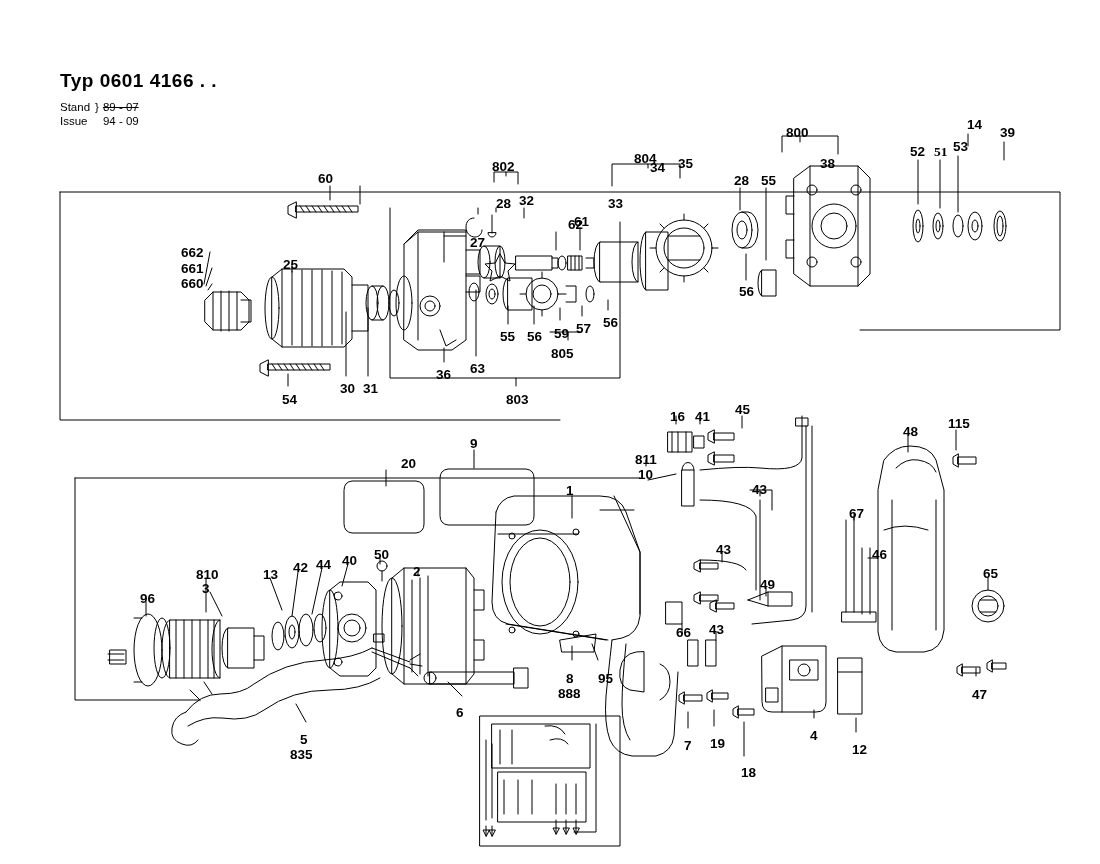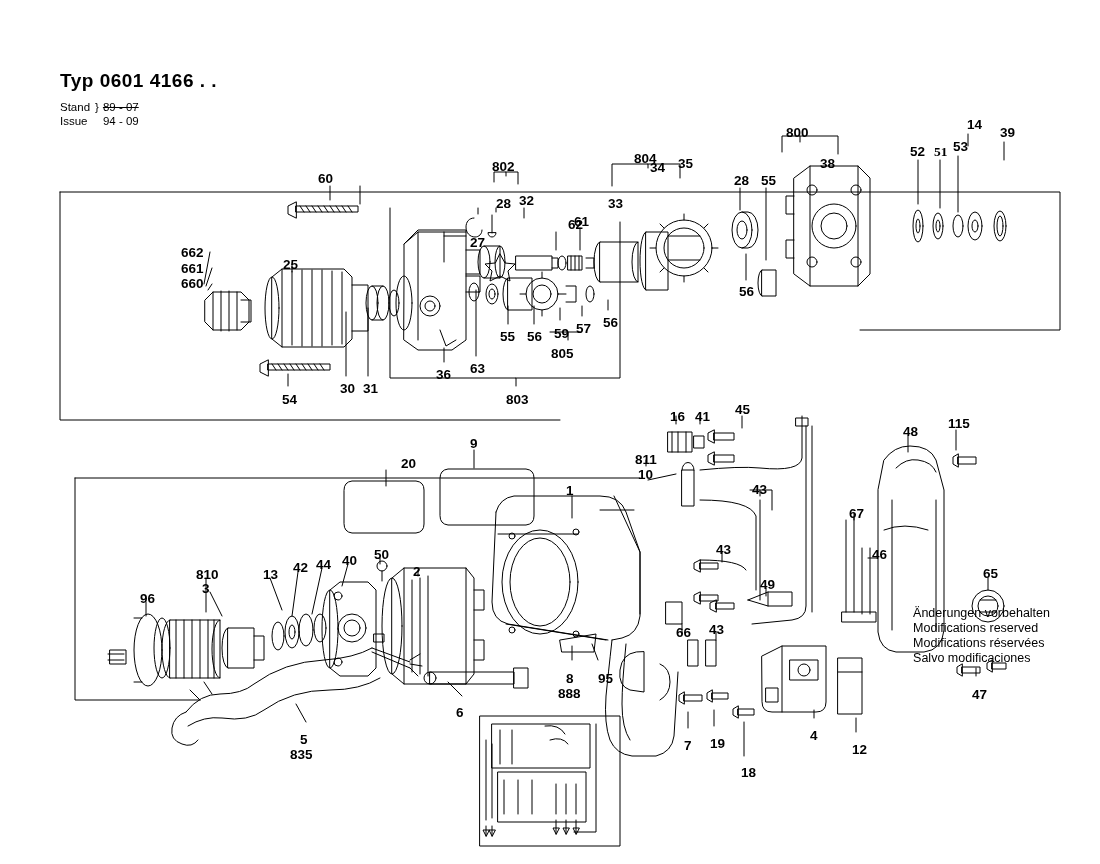--- a/index.html
+++ b/index.html
@@ -427,20 +427,14 @@
   <div class="lbl" style="left:456px;top:706px;">6</div>
   <div class="lbl" style="left:684px;top:739px;">7</div>
   <div class="lbl" style="left:710px;top:737px;">19</div>
   <div class="lbl" style="left:741px;top:766px;">18</div>
   <div class="lbl" style="left:810px;top:729px;">4</div>
   <div class="lbl" style="left:852px;top:743px;">12</div>
   <div class="lbl" style="left:972px;top:688px;">47</div>
   <div class="lbl" style="left:300px;top:733px;">5</div>
   <div class="lbl" style="left:290px;top:748px;">835</div>
 
-  <div class="foot">
-    <div>Änderungen vorbehalten</div>
-    <div>Modifications reserved</div>
-    <div>Modifications réservées</div>
-    <div>Salvo modificaciones</div>
-  </div>
 
 </div>
 
 </body></html>

